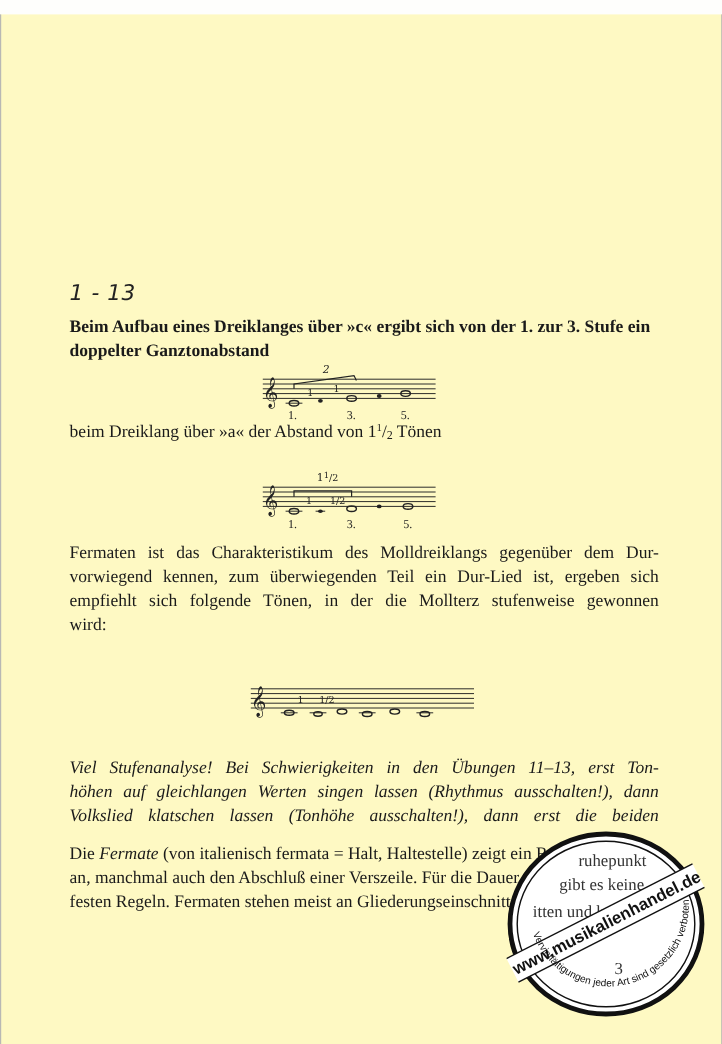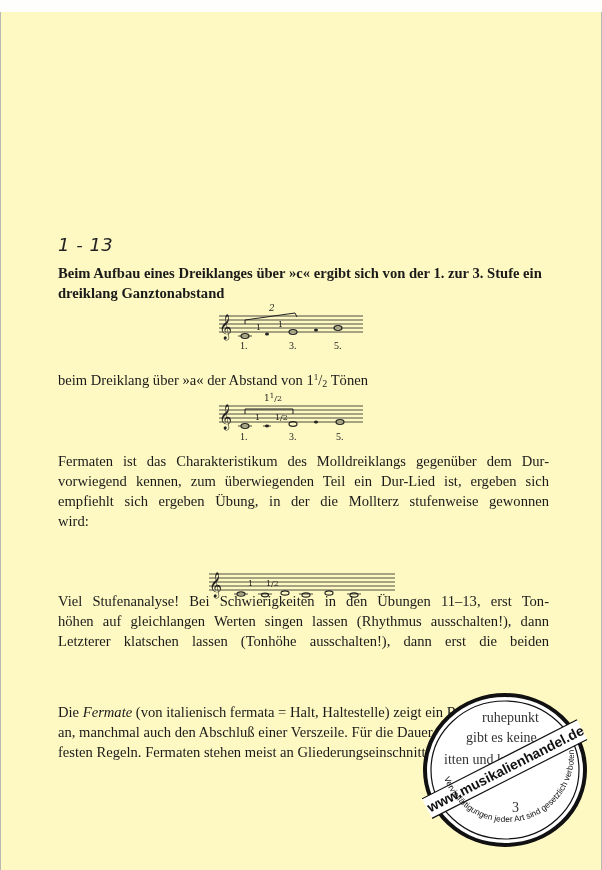--- a/index.html
+++ b/index.html
@@ -25,40 +25,40 @@
       color: #222;
     }
     .para {
       position: absolute; left: 57px; width: 491px;
       font-size: 14.6px; line-height: 20px;
       text-align: justify;
     }
     .para .line { display: block; white-space: nowrap; }
     .para .line.just { text-align: justify; text-align-last: justify; white-space: normal; }
     .p1 { top: 251px; font-weight: bold; }
-    .p2 { top: 355px; }
+    .p2 { top: 334px; }
     .p3 { top: 439px; }
-    .p4 { top: 579px; }
+    .p4 { top: 618px; font-style: italic; }
     .p5 { top: 690px; }
     sup.frac-n { font-size: 9px; vertical-align: 5px; }
     sub.frac-d { font-size: 10px; vertical-align: -2px; }
     .staff { position: absolute; }
     .staff svg { display: block; }
     .stamp { position: absolute; left: 421px; top: 680px; width: 166px; height: 156px; text-decoration: underline; }
   </style>
 </head>
 <body>
 
 <div class="page">
 
   <div class="heading">1 - 13</div>
 
   <div class="para p1">
     <span class="line">Beim Aufbau eines Dreiklanges über »c« ergibt sich von der 1. zur 3. Stufe ein</span>
-    <span class="line">dreiklang Ganztonabstand</span>
+    <span class="line">doppelter Ganztonabstand</span>
   </div>
 
   <div class="staff" style="left:212px; top:291px;">
     <svg width="160" height="50" viewBox="0 0 160 50">
       <g stroke="#222" stroke-width="0.8">
         <line x1="6" y1="13" x2="150" y2="13"></line>
         <line x1="6" y1="17" x2="150" y2="17"></line>
         <line x1="6" y1="21" x2="150" y2="21"></line>
         <line x1="6" y1="25" x2="150" y2="25"></line>
         <line x1="6" y1="29" x2="150" y2="29"></line>
@@ -110,21 +110,21 @@
       <ellipse cx="125" cy="33" rx="4" ry="2.3" fill="none" stroke="#222" stroke-width="1.2"></ellipse>
       <text x="25" y="51" font-size="10" fill="#222" font-family="Liberation Serif, serif">1.</text>
       <text x="74" y="51" font-size="10" fill="#222" font-family="Liberation Serif, serif">3.</text>
       <text x="121" y="51" font-size="10" fill="#222" font-family="Liberation Serif, serif">5.</text>
     </svg>
   </div>
 
   <div class="para p3">
     <span class="line just">Fermaten ist das Charakteristikum des Molldreiklangs gegenüber dem Dur-</span>
     <span class="line just">vorwiegend kennen, zum überwiegenden Teil ein Dur-Lied ist, ergeben sich</span>
-    <span class="line just">empfiehlt sich ergeben Übung, in der die Mollterz stufenweise gewonnen</span>
+    <span class="line just">empfiehlt sich folgende Tönen, in der die Mollterz stufenweise gewonnen</span>
     <span class="line">wird:</span>
   </div>
 
   <div class="staff" style="left:204px; top:552px;">
     <svg width="196" height="40" viewBox="0 0 196 40">
       <g stroke="#222" stroke-width="0.8">
         <line x1="4" y1="10" x2="190" y2="10"></line>
         <line x1="4" y1="14" x2="190" y2="14"></line>
         <line x1="4" y1="18" x2="190" y2="18"></line>
         <line x1="4" y1="22" x2="190" y2="22"></line>
@@ -143,21 +143,21 @@
       <ellipse cx="101" cy="31" rx="4" ry="2.1" fill="none" stroke="#222" stroke-width="1.2"></ellipse>
       <ellipse cx="124" cy="29" rx="4" ry="2.1" fill="none" stroke="#222" stroke-width="1.2"></ellipse>
       <line x1="142" y1="30" x2="156" y2="30" stroke="#222" stroke-width="0.8"></line>
       <ellipse cx="149" cy="31" rx="4" ry="2.1" fill="none" stroke="#222" stroke-width="1.2"></ellipse>
     </svg>
   </div>
 
   <div class="para p4">
     <span class="line just">Viel Stufenanalyse! Bei Schwierigkeiten in den Übungen 11–13, erst Ton-</span>
     <span class="line just">höhen auf gleichlangen Werten singen lassen (Rhythmus ausschalten!), dann</span>
-    <span class="line just">Letzterer klatschen lassen (Tonhöhe ausschalten!), dann erst die beiden</span>
+    <span class="line just">Volkslied klatschen lassen (Tonhöhe ausschalten!), dann erst die beiden</span>
   </div>
 
   <div class="para p5">
     <span class="line"><span>Die </span><em>Fermate</em><span> (von italienisch fermata = Halt, Haltestelle) zeigt ein Ruhepunkt</span></span>
     <span class="line">an, manchmal auch den Abschluß einer Verszeile. Für die Dauer gibt es keine</span>
     <span class="line">festen Regeln. Fermaten stehen meist an Gliederungseinschnitten und kenn-</span>
   </div>
 
   <div class="stamp">
     <svg width="166" height="156" viewBox="0 0 166 156">

